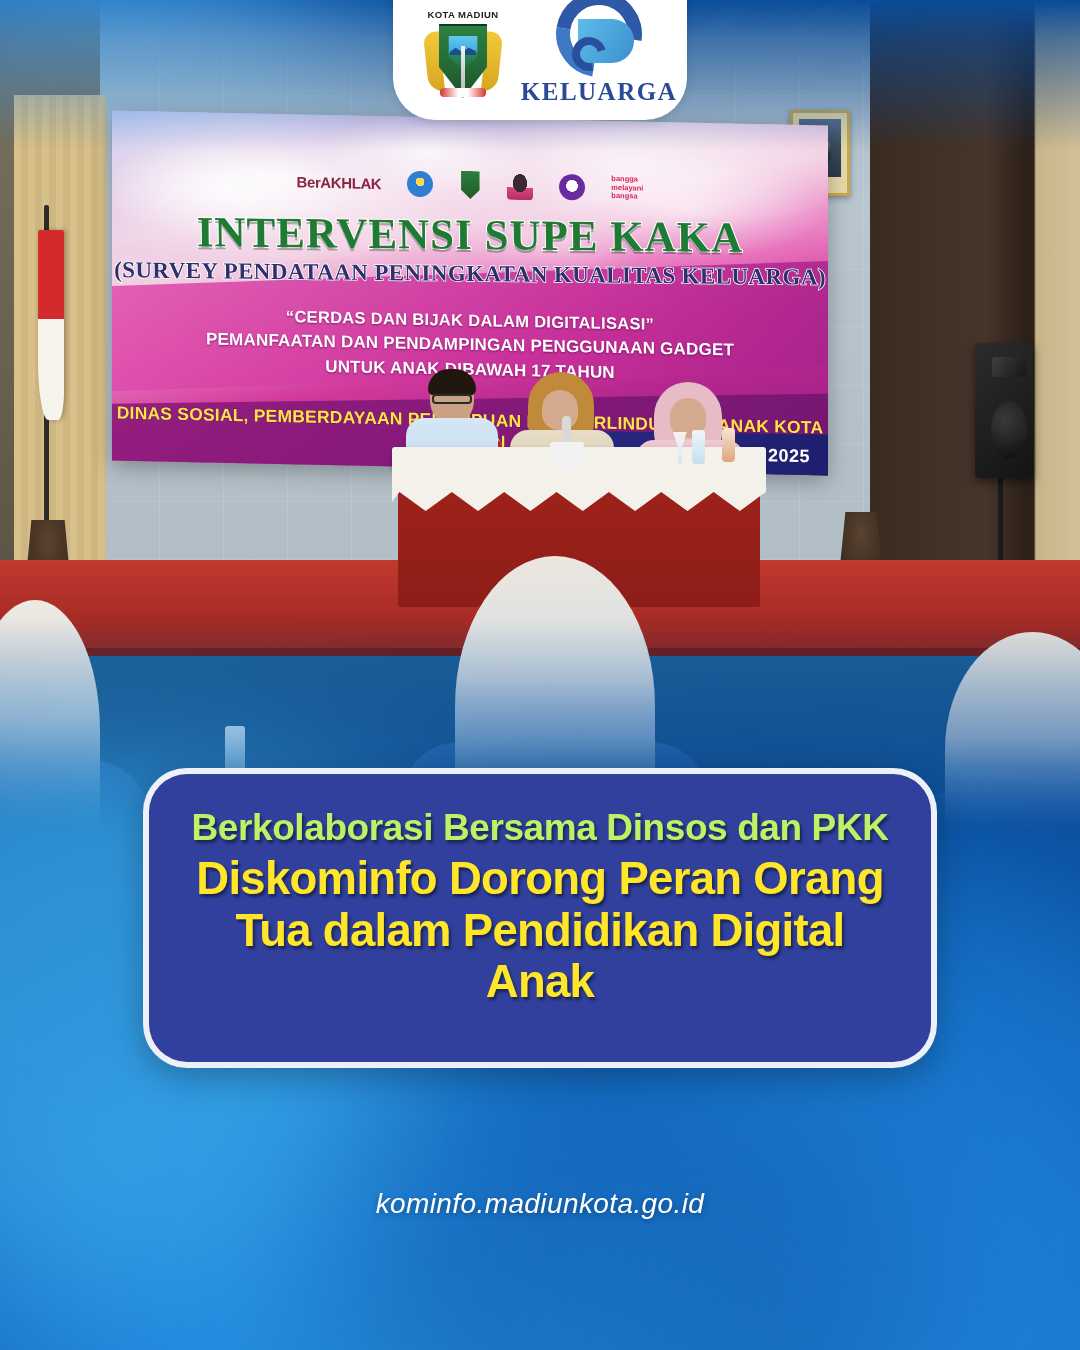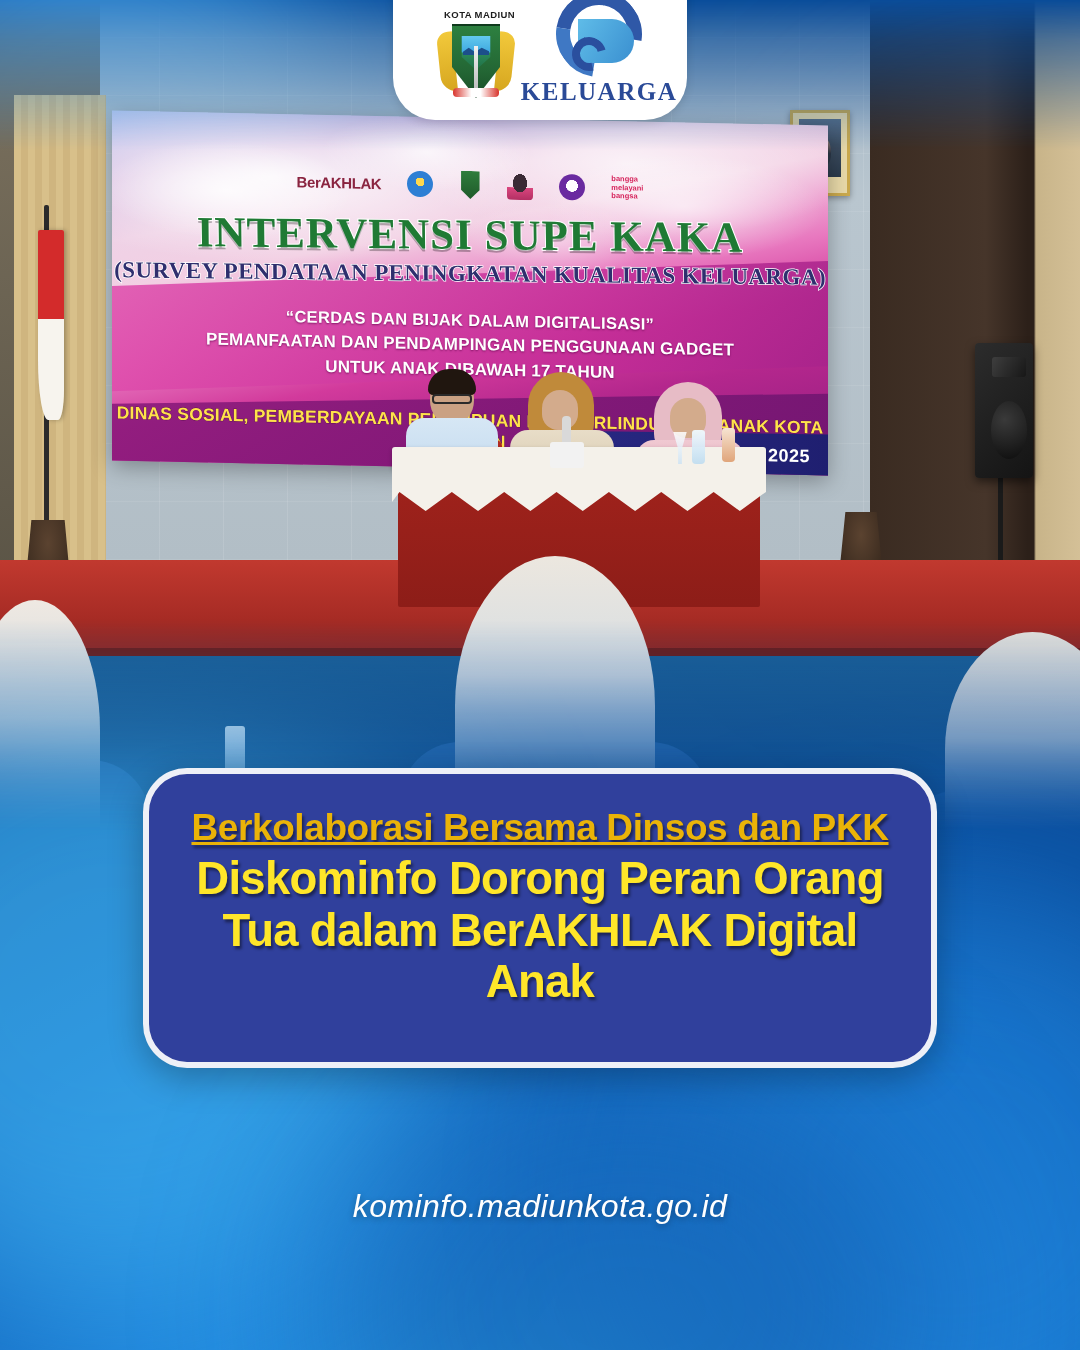--- a/index.html
+++ b/index.html
@@ -211,21 +211,21 @@
   .s2 { left:400px; top:742px; width:310px; height:120px; }
   .s3 { left:900px; top:790px; width:250px; height:90px; }
 
   
   #header-badge {
     position:absolute; left:393px; top:-46px; width:294px; height:166px;
     background:#ffffff; border-radius:0 0 42px 42px; z-index:20;
     display:flex; align-items:flex-end; justify-content:center; gap:14px; padding-bottom:14px;
     box-shadow:0 3px 10px rgba(0,0,0,.12);
   }
-  .hb-left { width:104px; display:flex; flex-direction:column; align-items:flex-end; }
+  .hb-left { width:104px; display:flex; flex-direction:column; align-items:center; }
   .hb-kota-label { font-size:9.5px; font-weight:bold; color:#1d1d1d; letter-spacing:.4px; margin-bottom:2px; }
   .crest { width:78px; height:84px; position:relative; }
   .crest-shield { position:absolute; left:9px; top:2px; width:60px; height:74px;
     background:linear-gradient(180deg,#2d8040 0%,#236634 65%,#1b5029 100%);
     clip-path:polygon(10% 0,90% 0,90% 58%,50% 100%,10% 58%);
     border:2px solid #0f3a1d; }
   .crest-inner { position:absolute; left:22px; top:14px; width:34px; height:34px;
     background:linear-gradient(180deg,#63c9ee 0%,#3fa9e0 48%,#2c8a5a 49%,#1f6f45 100%);
     clip-path:polygon(8% 0,92% 0,92% 62%,50% 100%,8% 62%); }
   .crest-inner::after { content:""; position:absolute; left:4px; top:11px; width:26px; height:8px;
@@ -253,33 +253,33 @@
 
   
   #headline-card {
     position:absolute; left:143px; top:768px; width:794px; height:300px;
     background:#30409c; border:6px solid rgba(255,255,255,.92); border-radius:44px;
     z-index:30; padding:34px 40px 26px;
     display:flex; flex-direction:column; align-items:center; justify-content:flex-start;
     box-shadow:0 10px 34px rgba(0,0,0,.28);
   }
   #kicker {
-    font-size:37px; font-weight:bold; color:#eab308; letter-spacing:-.4px;
-    text-shadow:2px 3px 3px rgba(0,0,0,.45); white-space:nowrap; line-height:1.1;text-decoration:underline;
+    font-size:37px; font-weight:bold; color:#bef264; letter-spacing:-.4px;
+    text-shadow:2px 3px 3px rgba(0,0,0,.45); white-space:nowrap; line-height:1.1;
   }
   #headline {
     margin-top:4px; font-size:45.5px; font-weight:bold; color:#ffe629;
     line-height:1.14; text-align:center; letter-spacing:-.7px;
     text-shadow:2px 3px 3px rgba(0,0,0,.45);
   }
 
   
   #footer-url {
     position:absolute; left:0; right:0; top:1188px; z-index:30; text-align:center;
-    font-size:32px; font-style:italic; color:#ffffff; letter-spacing:.4px;
+    font-size:28px; font-style:italic; color:#ffffff; letter-spacing:.4px;
     text-shadow:0 2px 6px rgba(0,0,0,.32);
   }
 </style>
 </head>
 <body>
 
 <div id="bg">
   <div id="bg-blobs">
     <span class="blob b1"></span>
     <span class="blob b2"></span>
@@ -405,16 +405,16 @@
       <span class="km-ring"></span>
       <span class="km-wave"></span>
       <span class="km-spiral"></span>
     </div>
     <div class="kominfo-word">KELUARGA</div>
   </div>
 </div>
 
 <div id="headline-card">
   <div id="kicker">Berkolaborasi Bersama Dinsos dan PKK</div>
-  <div id="headline">Diskominfo Dorong Peran Orang Tua dalam BerAKHLAK Digital Anak</div>
+  <div id="headline">Diskominfo Dorong Peran Orang Tua dalam Pendidikan Digital Anak</div>
 </div>
 
 <div id="footer-url">kominfo.madiunkota.go.id</div>
 
 </body></html>

